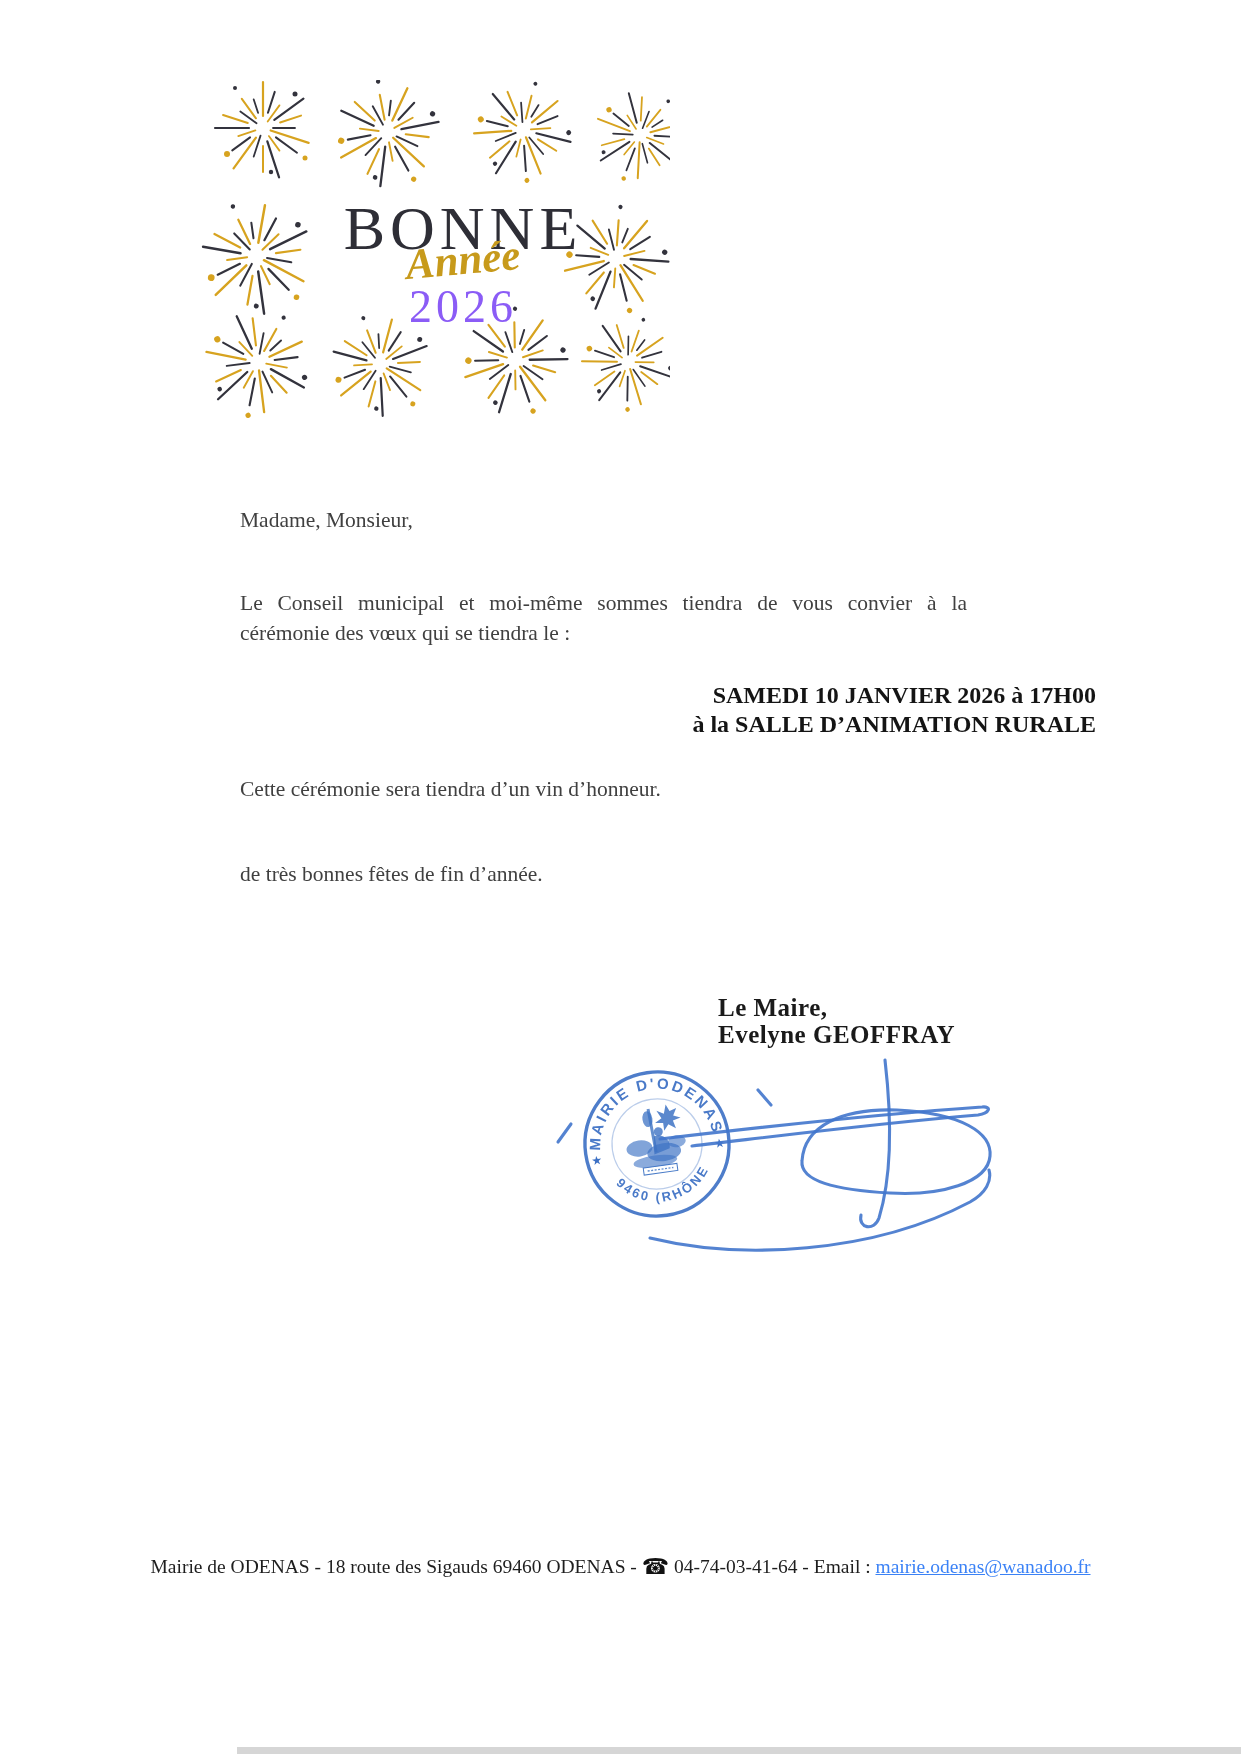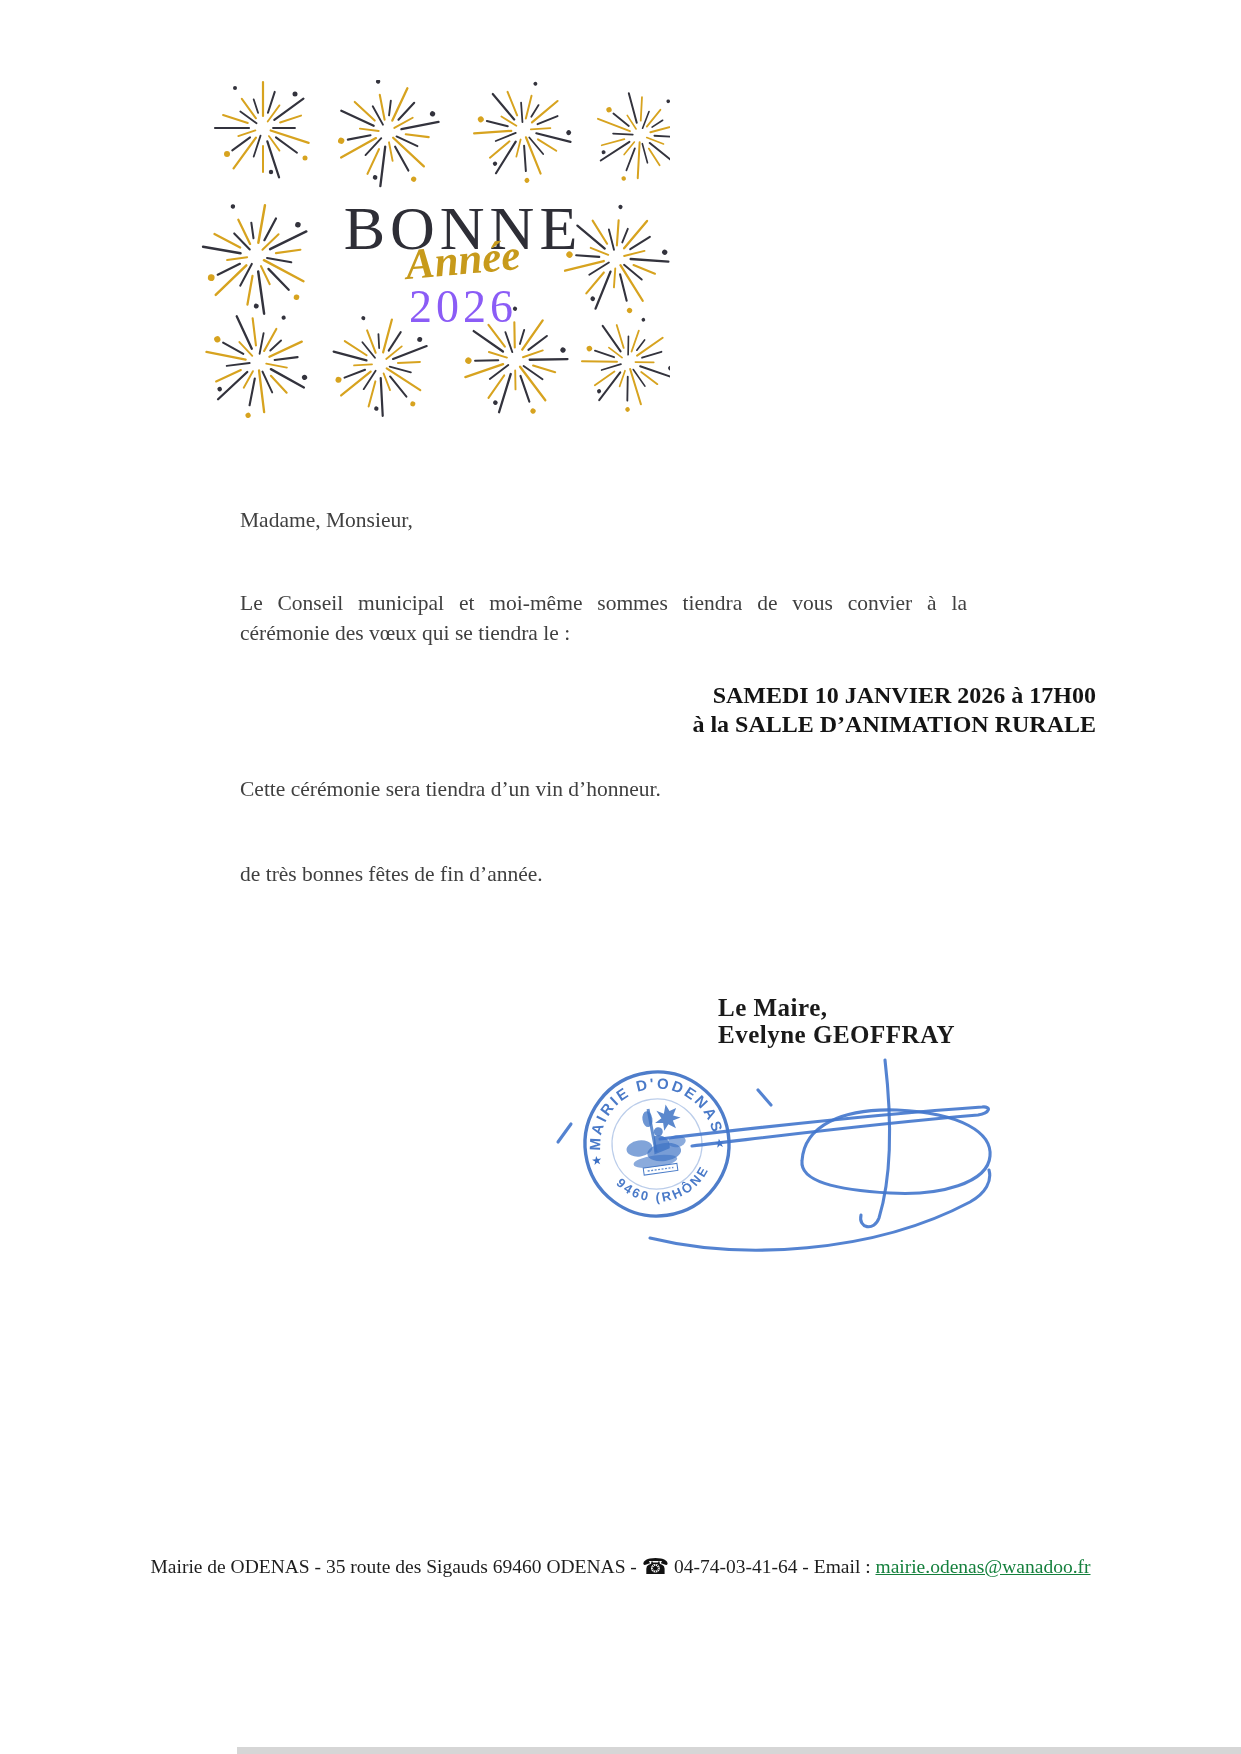--- a/index.html
+++ b/index.html
@@ -62,21 +62,21 @@
   }
   .sig-svg{position:absolute;left:540px;top:1040px;}
   .sig-stroke{fill:none;stroke:#4176cc;stroke-width:3.1;stroke-linecap:round;opacity:0.9;}
   
   .footer{
     position:absolute;left:0;top:1554px;width:1241px;
     text-align:center;font-size:19.5px;line-height:26px;color:#1e1e1e;
     white-space:nowrap;
   }
   .phone-glyph{font-family:"DejaVu Sans",sans-serif;font-size:22px;vertical-align:-1px;color:#111;}
-  .email-link{color:#15803d;text-decoration:underline;cursor:pointer;}
+  .email-link{color:#3b82f6;text-decoration:underline;cursor:pointer;}
   .scan-bar{
     position:absolute;left:237px;top:1747px;width:1004px;height:7px;
     background:#d6d6d6;
   }
 </style>
 </head>
 <body>
 
 <div class="page">
 
@@ -215,18 +215,18 @@
   <svg class="sig-svg" width="470" height="215" viewBox="0 0 470 215">
     <path class="sig-stroke" d="M 18 102 L 31 84"></path>
     <path class="sig-stroke" d="M 218 50 L 231 65"></path>
     <path class="sig-stroke" d="M 120 99 C 230 86 340 74 442 67 C 452 66 450 73 438 75 C 330 84 230 97 152 106"></path>
     <path class="sig-stroke" d="M 262 121 C 264 86 302 68 357 70 C 422 73 452 93 450 116 C 448 143 400 156 350 153 C 295 150 260 141 262 121 Z"></path>
     <path class="sig-stroke" d="M 345 20 C 351 72 353 132 339 178 C 334 192 318 188 321 175"></path>
     <path class="sig-stroke" d="M 110 198 C 200 220 332 214 430 162 C 446 153 452 141 449 130"></path>
   </svg>
 
   <div class="footer">
-    <span>Mairie de ODENAS - 35 route des Sigauds 69460 ODENAS - </span><span class="phone-glyph">☎</span><span> 04-74-03-41-64</span><span> - Email : </span><a class="email-link">mairie.odenas@wanadoo.fr</a>
+    <span>Mairie de ODENAS - 18 route des Sigauds 69460 ODENAS - </span><span class="phone-glyph">☎</span><span> 04-74-03-41-64</span><span> - Email : </span><a class="email-link">mairie.odenas@wanadoo.fr</a>
   </div>
 
   <div class="scan-bar"></div>
 
 </div>
 
 </body></html>

